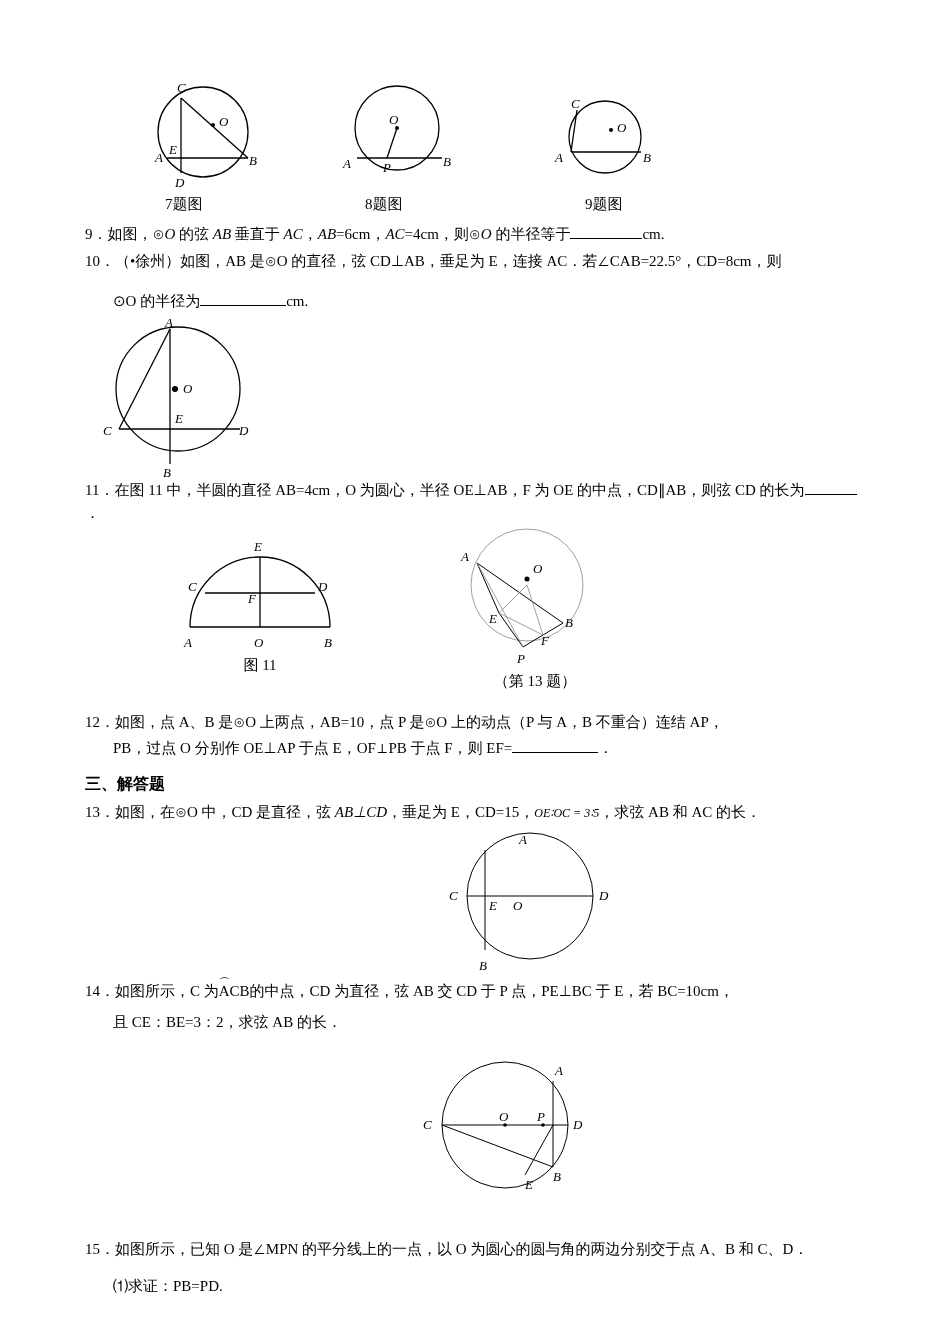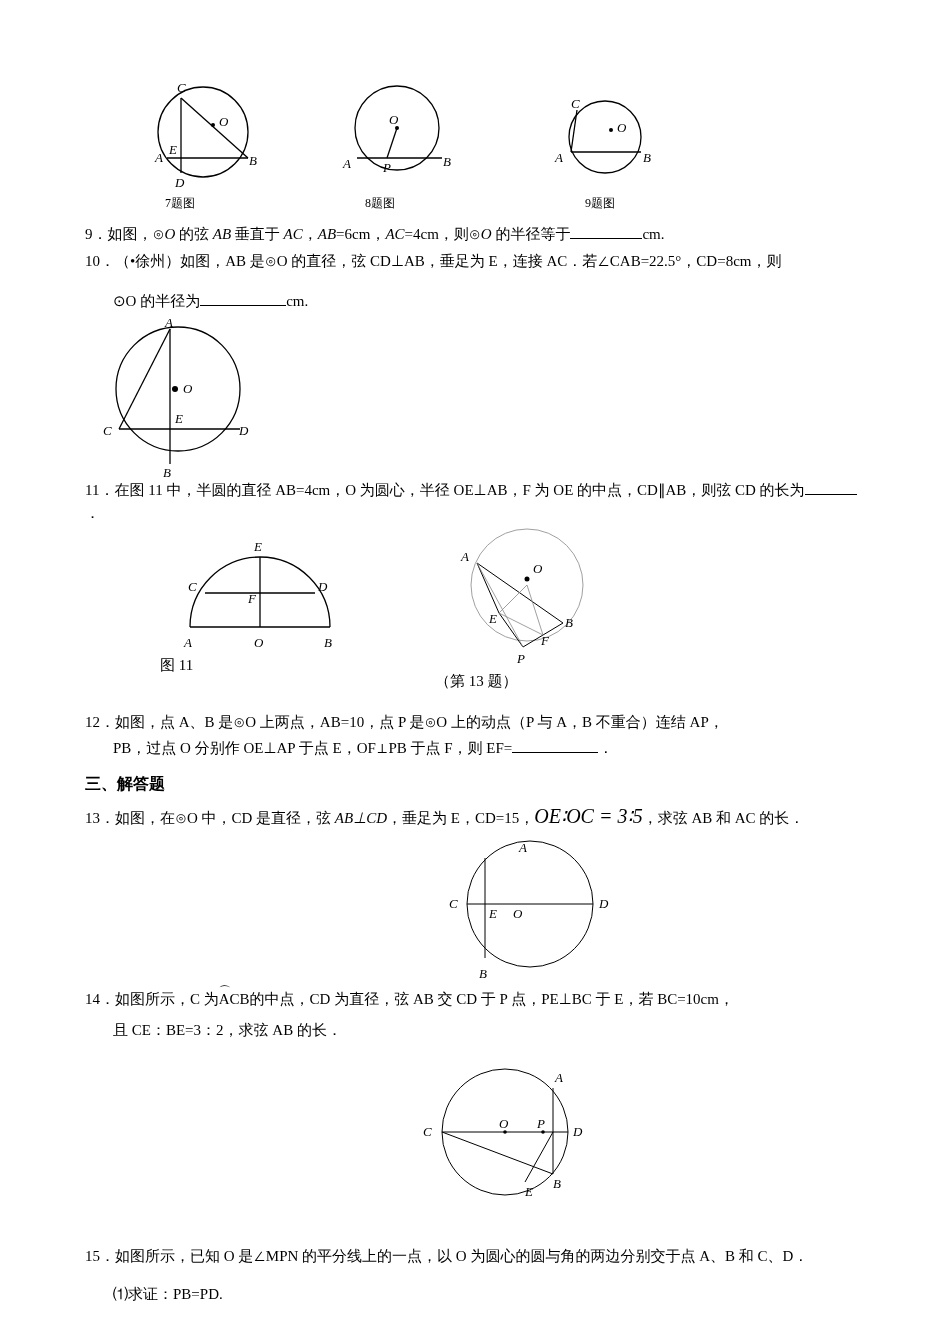--- a/index.html
+++ b/index.html
@@ -28,21 +28,21 @@
     top: 70px;
     width: 790px;
   }
   .fig-row {
     position: relative;
     height: 125px;
   }
   .fig-captions {
     position: relative;
     height: 24px;
-    font-size: 12px;
+    font-size: 15px;
     text-decoration: underline;
   }
   .fig-captions span {
     position: absolute;
     white-space: nowrap;
   }
   .q {
     font-size: 15px;
     line-height: 1.55;
     margin: 4px 0 2px 0;
@@ -56,30 +56,31 @@
   .blank-s { display: inline-block; border-bottom: 1px solid #000; width: 52px; }
   .blank-m { display: inline-block; border-bottom: 1px solid #000; width: 72px; }
   .blank-l { display: inline-block; border-bottom: 1px solid #000; width: 86px; }
   .sect {
     font-size: 16px;
     font-weight: bold;
     margin: 14px 0 6px 0;
     font-family: Liberation Mono, monospace;
   }
   .center-cap {
+    text-align: center;
     font-size: 15px;
   }
   svg { display: block; }
   .fg { fill: none; stroke: #000; stroke-width: 1.3; }
   .fgt { fill: none; stroke: #000; stroke-width: 1; }
   .thin { fill: none; stroke: #888; stroke-width: 0.8; }
   text { font-family: "Liberation Serif", serif; font-size: 13px; fill: #000; }
   text.it { font-style: italic; }
   .dot { fill: #000; }
-  .frac-ratio { font-style: italic; font-size: 20px; }
+  .frac-ratio { font-style: italic; font-size: 12px; }
 </style>
 </head>
 <body>
 
 <div class="page">
   <div class="content">
 
     <div class="fig-row">
 
       <div style="position:absolute;left:50px;top:0;">

